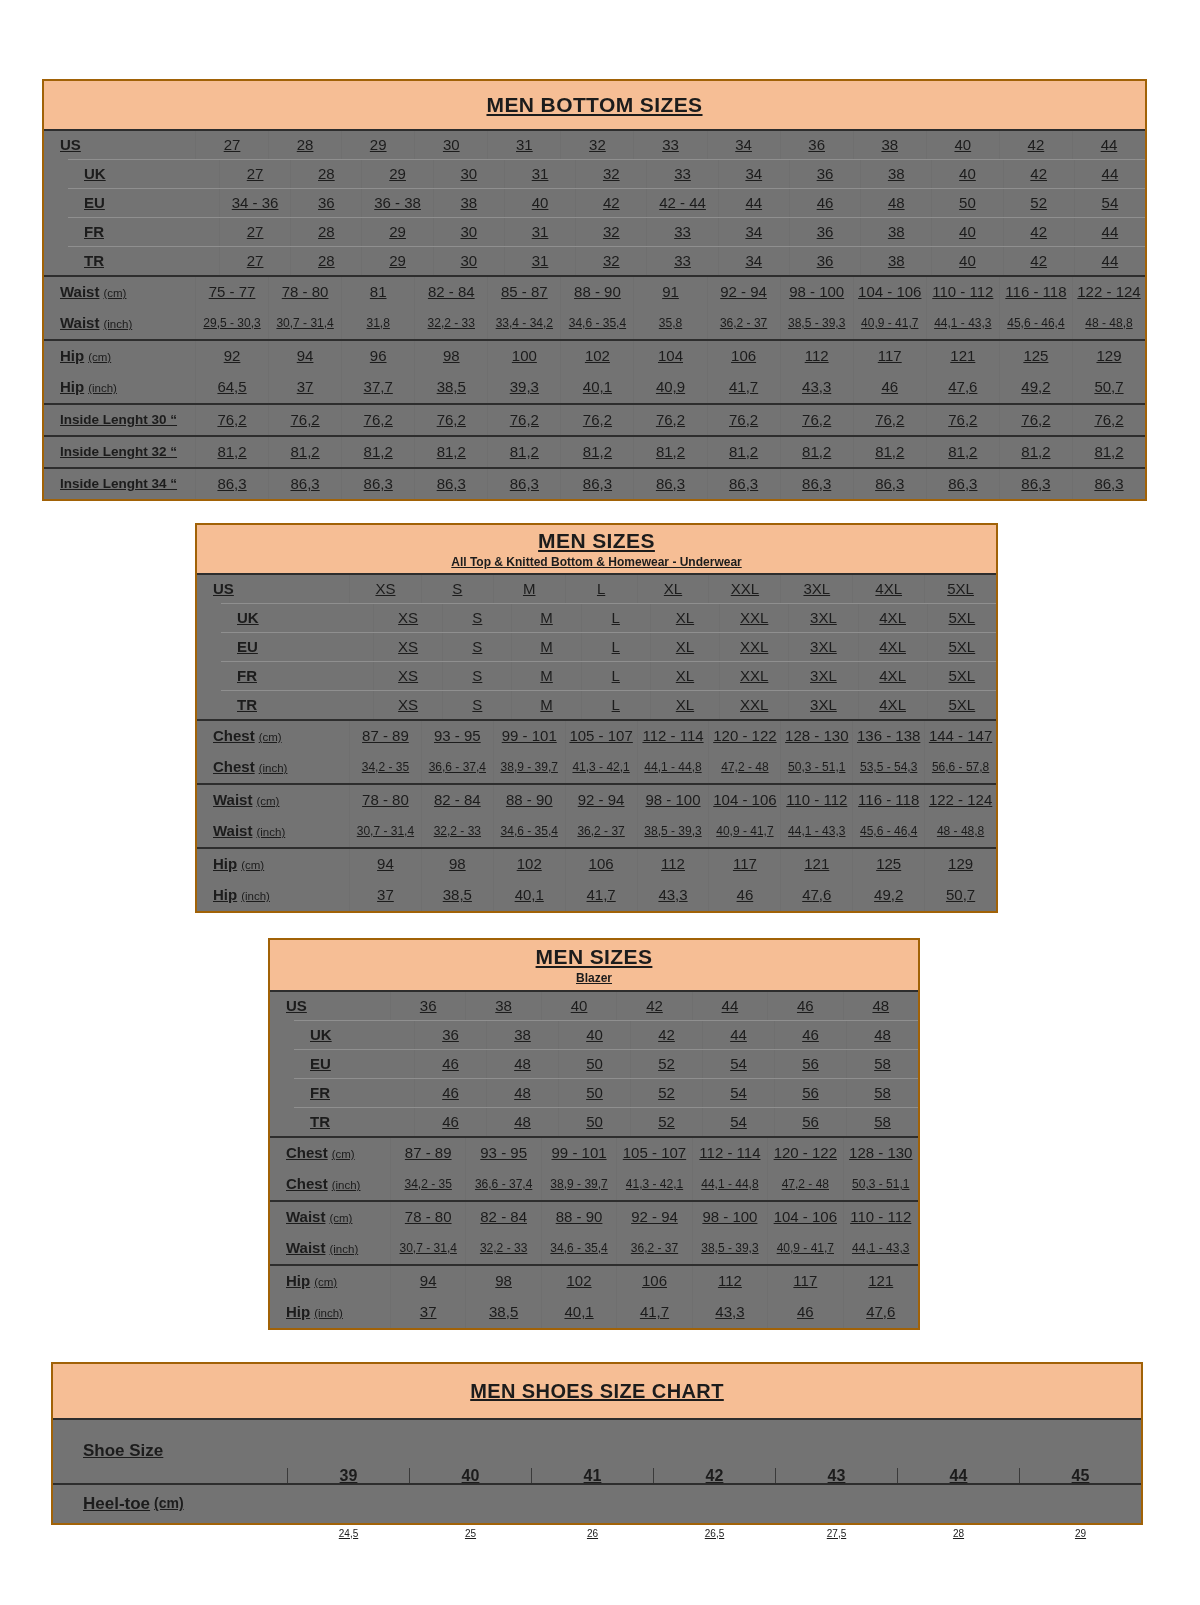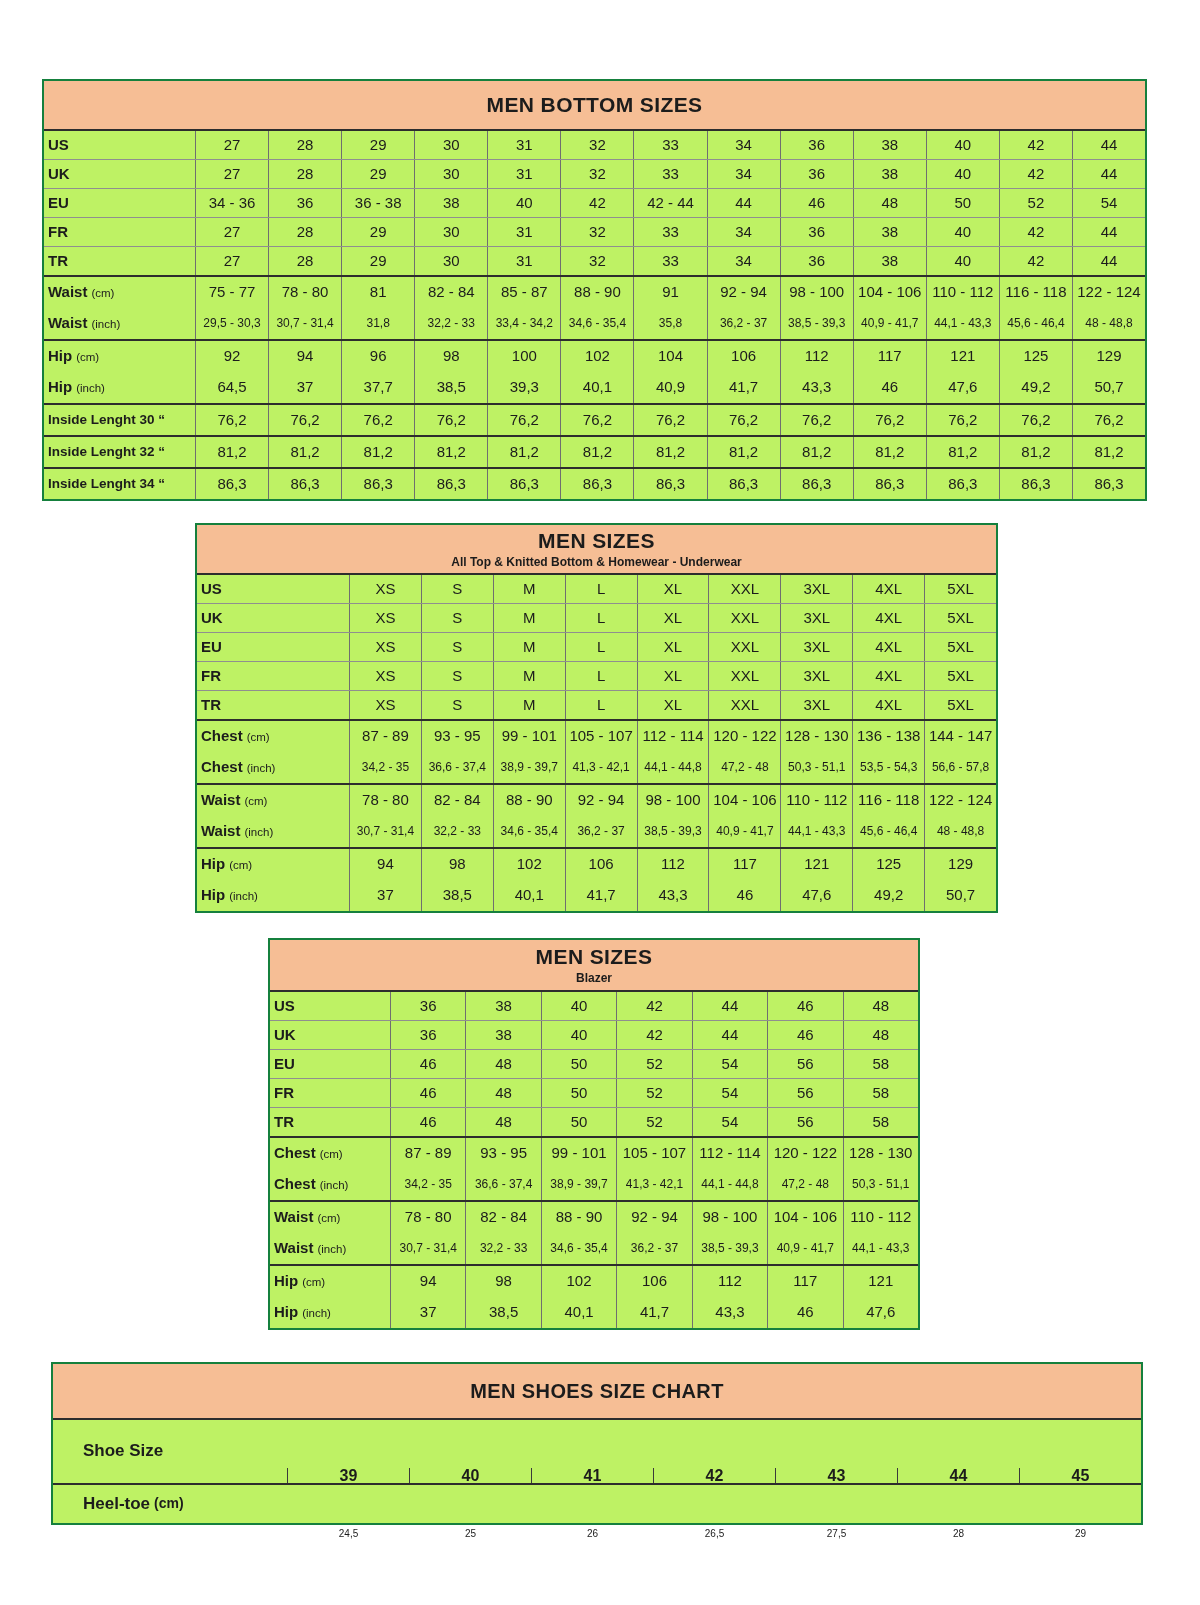--- a/index.html
+++ b/index.html
@@ -1,37 +1,37 @@
 <!DOCTYPE html>
 <html><head>
 <meta charset="utf-8">
 <style>
   html,body{margin:0;padding:0;}
   body{
     width:1200px;height:1605px;position:relative;background:#ffffff;
     font-family:"Liberation Sans", sans-serif;color:#1c1c1c;
     -webkit-font-smoothing:antialiased;
   }
-  .chart{position:absolute;border:2px solid #15803d;background:#bef264;box-sizing:border-box;}
+  .chart{position:absolute;border:2px solid #a16207;background:#737373;box-sizing:border-box;text-decoration:underline;}
   .thead{
     background:#F6BE95;border-bottom:2px solid #2d2d2d;
     display:flex;flex-direction:column;justify-content:center;align-items:center;
     box-sizing:border-box;
   }
   .ttitle{font-weight:bold;font-size:21px;letter-spacing:.4px;line-height:1.05;}
   .tsub{font-weight:bold;font-size:12px;margin-top:3px;line-height:1;}
   .tsub:empty{display:none;}
   .tbody{display:block;}
   .group{border-top:2px solid #2d2d2d;}
   .tbody .group:first-child{border-top:none;}
-  .group.list .row + .row{border-top:1px solid #8f8f8f;}
+  .group.list .row + .row{border-top:1px solid #8f8f8f;margin-left:24px;}
   .row{display:flex;align-items:stretch;}
   .cell{display:flex;align-items:center;justify-content:center;box-sizing:border-box;font-size:15px;line-height:1.1;}
   .cell.val{flex:1 1 0;border-left:1px solid #6f6f6f;text-align:center;padding:0 1px;min-width:0;}
-  .cell.label{flex:0 0 auto;justify-content:flex-start;padding-left:4px;font-weight:bold;}
+  .cell.label{flex:0 0 auto;justify-content:flex-start;padding-left:16px;font-weight:bold;}
   .unit{font-weight:normal;font-size:11.5px;margin-left:4px;position:relative;top:1px;}
   .row.small .cell.val{font-size:12px;}
   .row.boldcells .cell.val{font-weight:bold;font-size:16px;}
 
   
   .t1{left:42px;top:79px;width:1105px;}
   .t1 .thead{height:50px;}
   .t1 .cell.label{width:151px;}
   .t1 .group.list .row{height:28px;}
   .t1 .group.pair .row{height:31px;}

